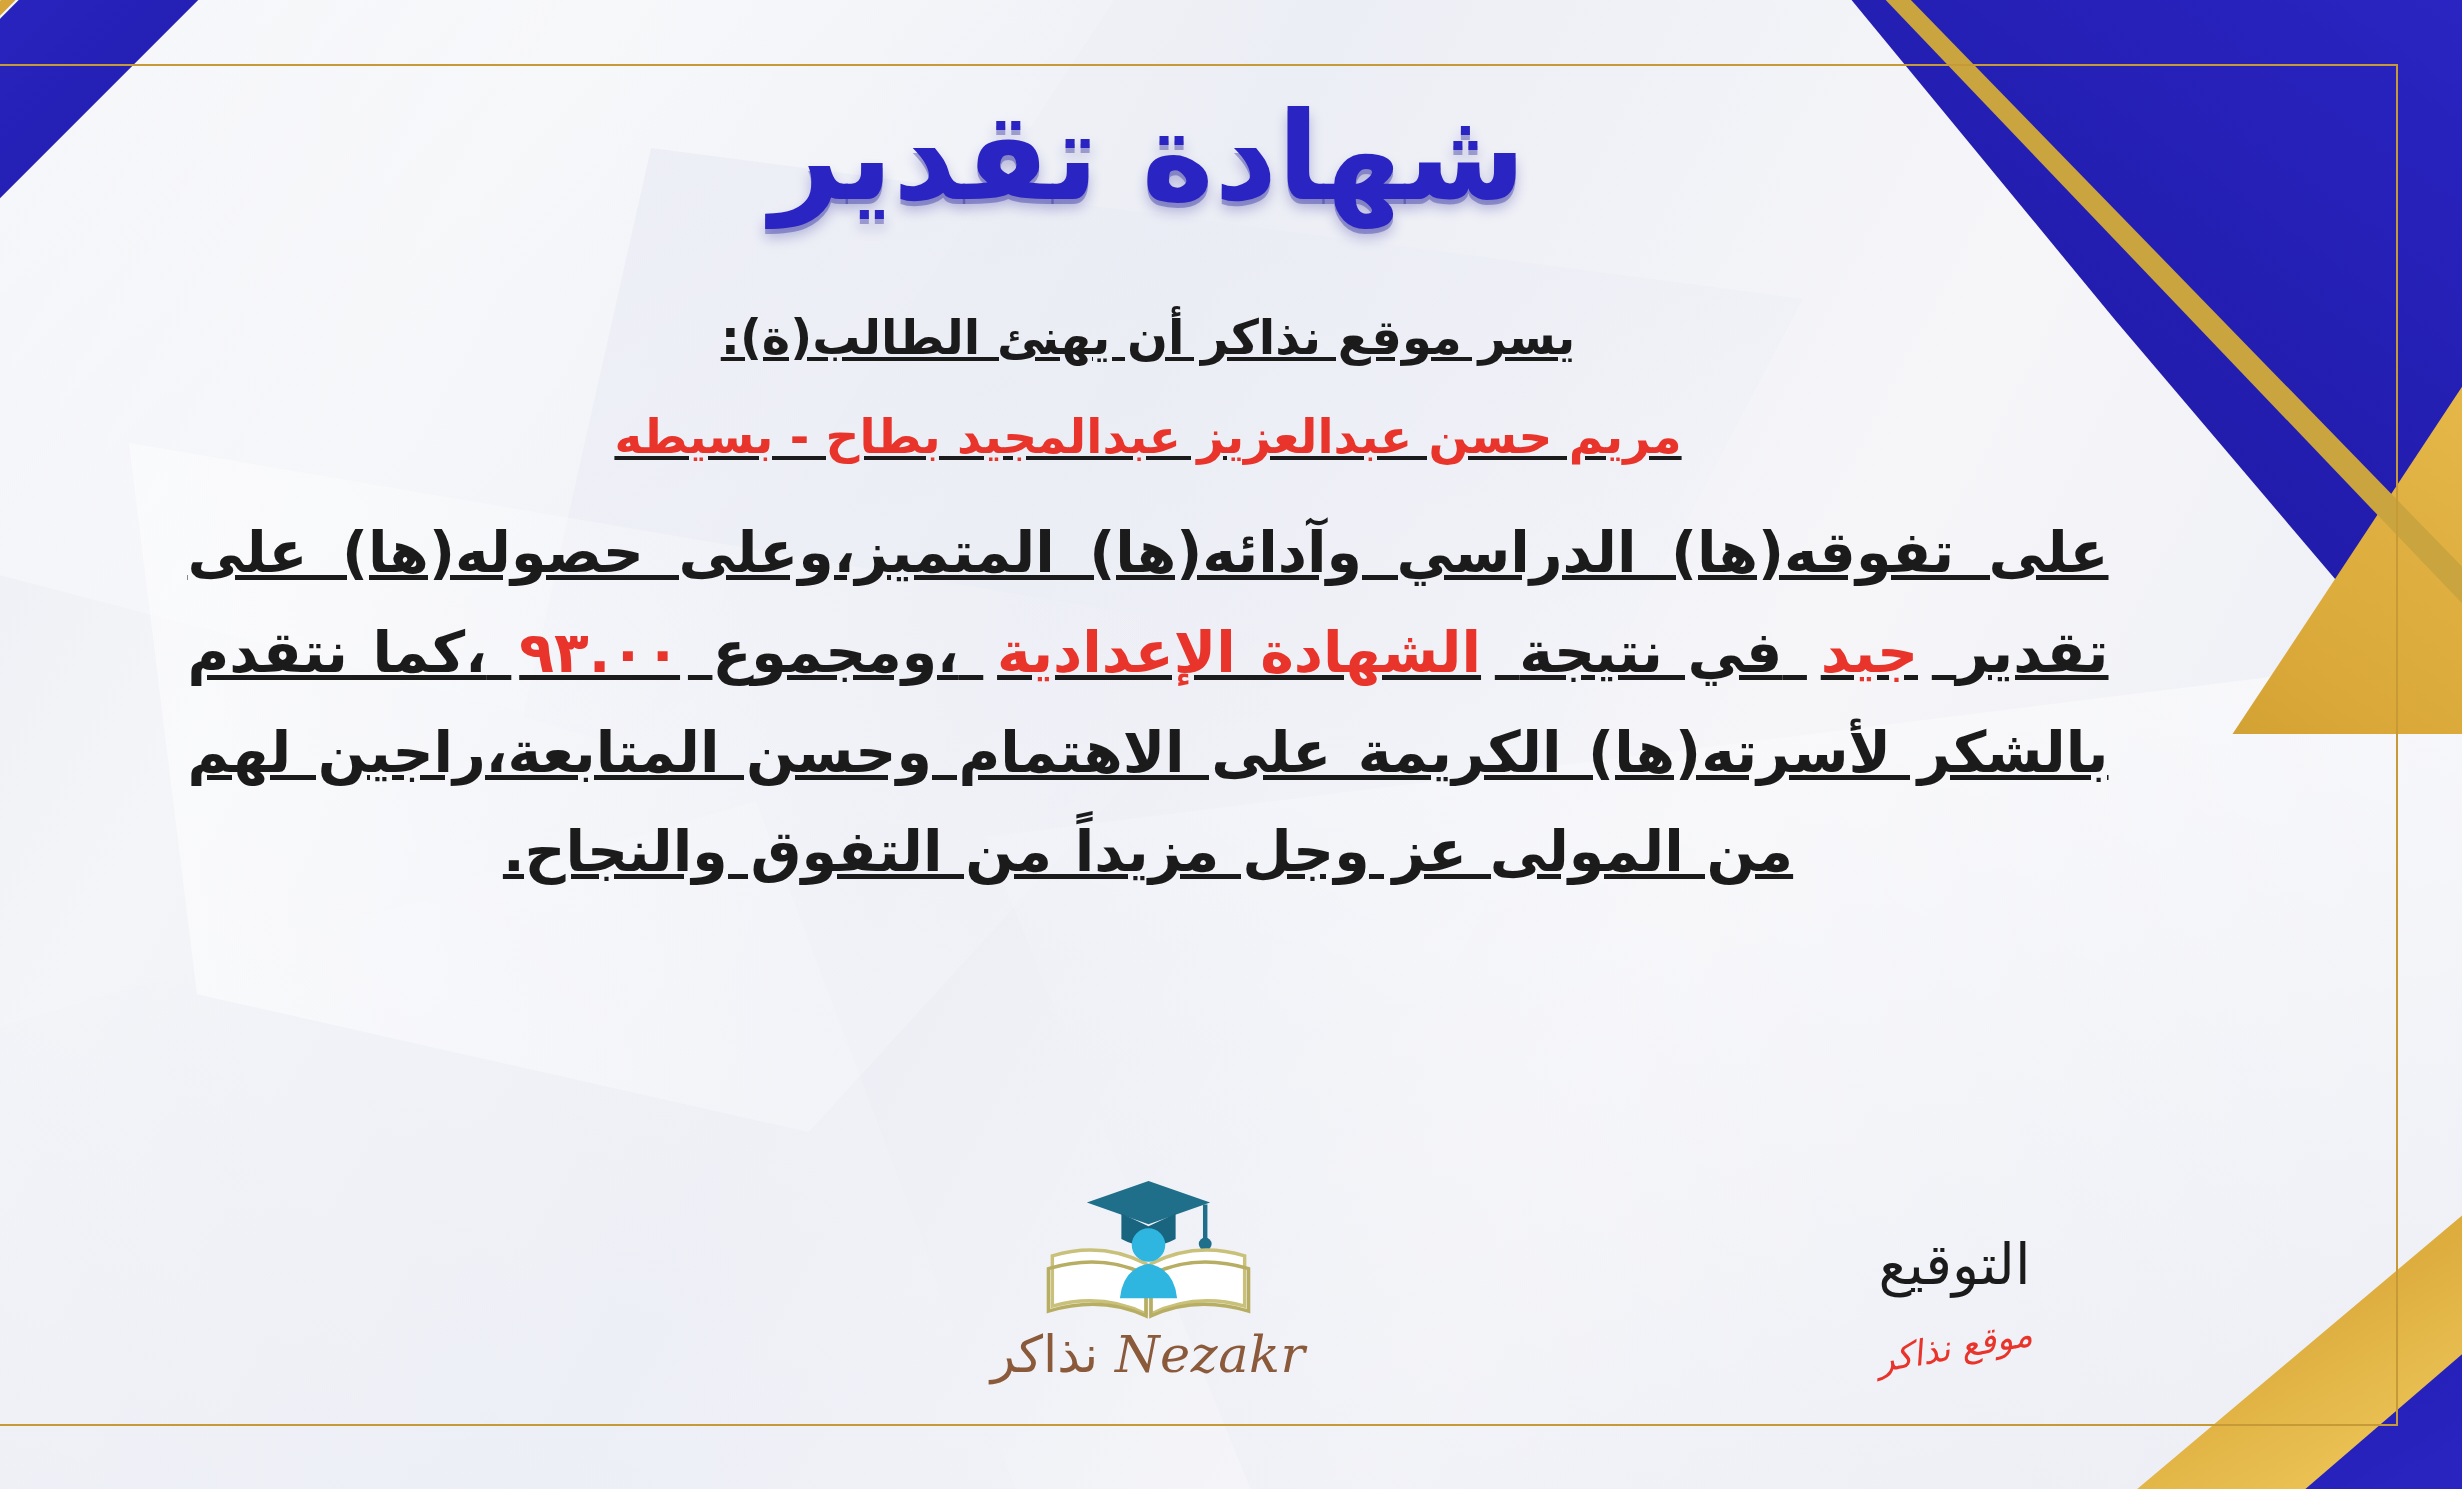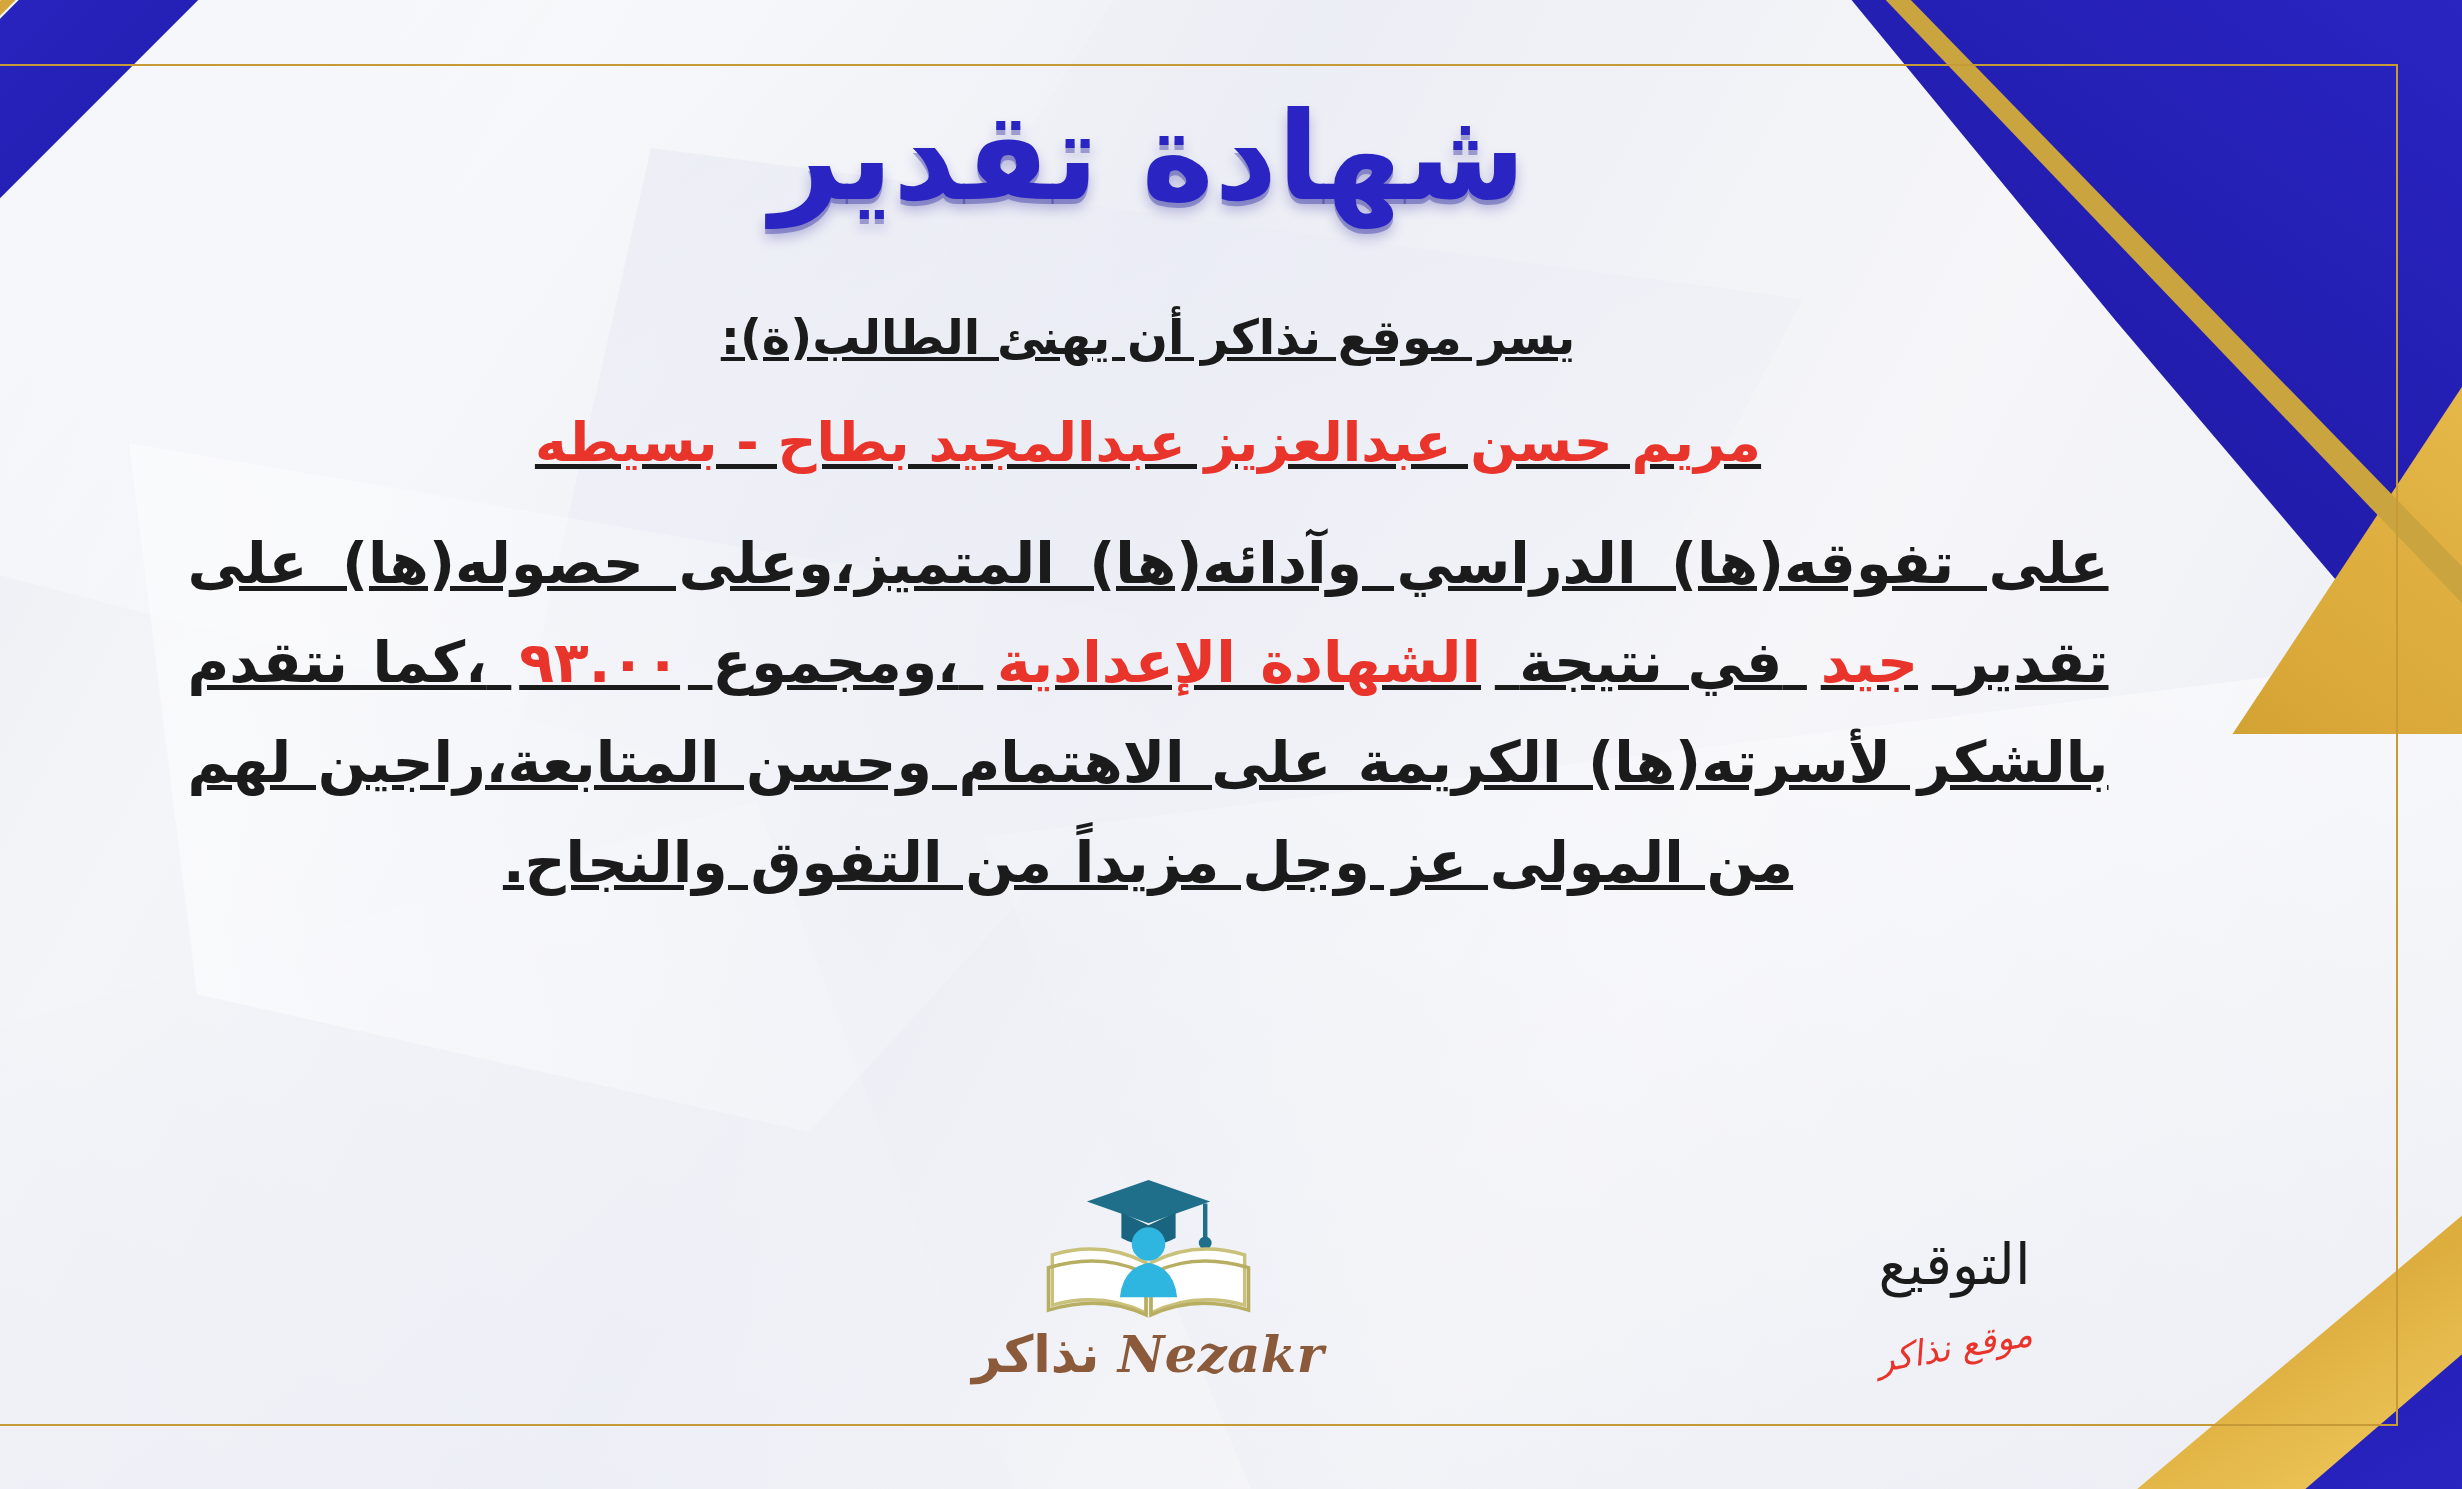--- a/index.html
+++ b/index.html
@@ -168,21 +168,21 @@
     text-decoration: underline;
   }
 
   .line-intro {
     font-size: 48px;
     font-weight: 600;
     line-height: 1.5;
   }
   .student-name {
     margin-top: 28.6px;
-    font-size: 54px;
+    font-size: 47px;
     font-weight: 700;
     color: #e8342a;
     line-height: 1.5;
   }
   .paragraph {
     margin-top: 30.5px;
     font-size: 57px;
     font-weight: 600;
     line-height: 1.75;
     text-align: justify;
@@ -230,21 +230,21 @@
     left: 50%;
     transform: translateX(-50%);
     bottom: 12.3px;
     width: 443px;
     text-align: center;
   }
   .logo-mark { display:block; margin: 0 auto; }
   .logo-text {
     margin-top: 5px;
     font-size: 51px;
-    font-weight: 700;
+    font-weight: 400;
     color: #8a5a3b;
     letter-spacing: 0.5px;
     direction: rtl;
   }
   .logo-text .latin {
     font-family: "DejaVu Serif", serif;
     font-style: italic;
   }
 </style>
 </head>

